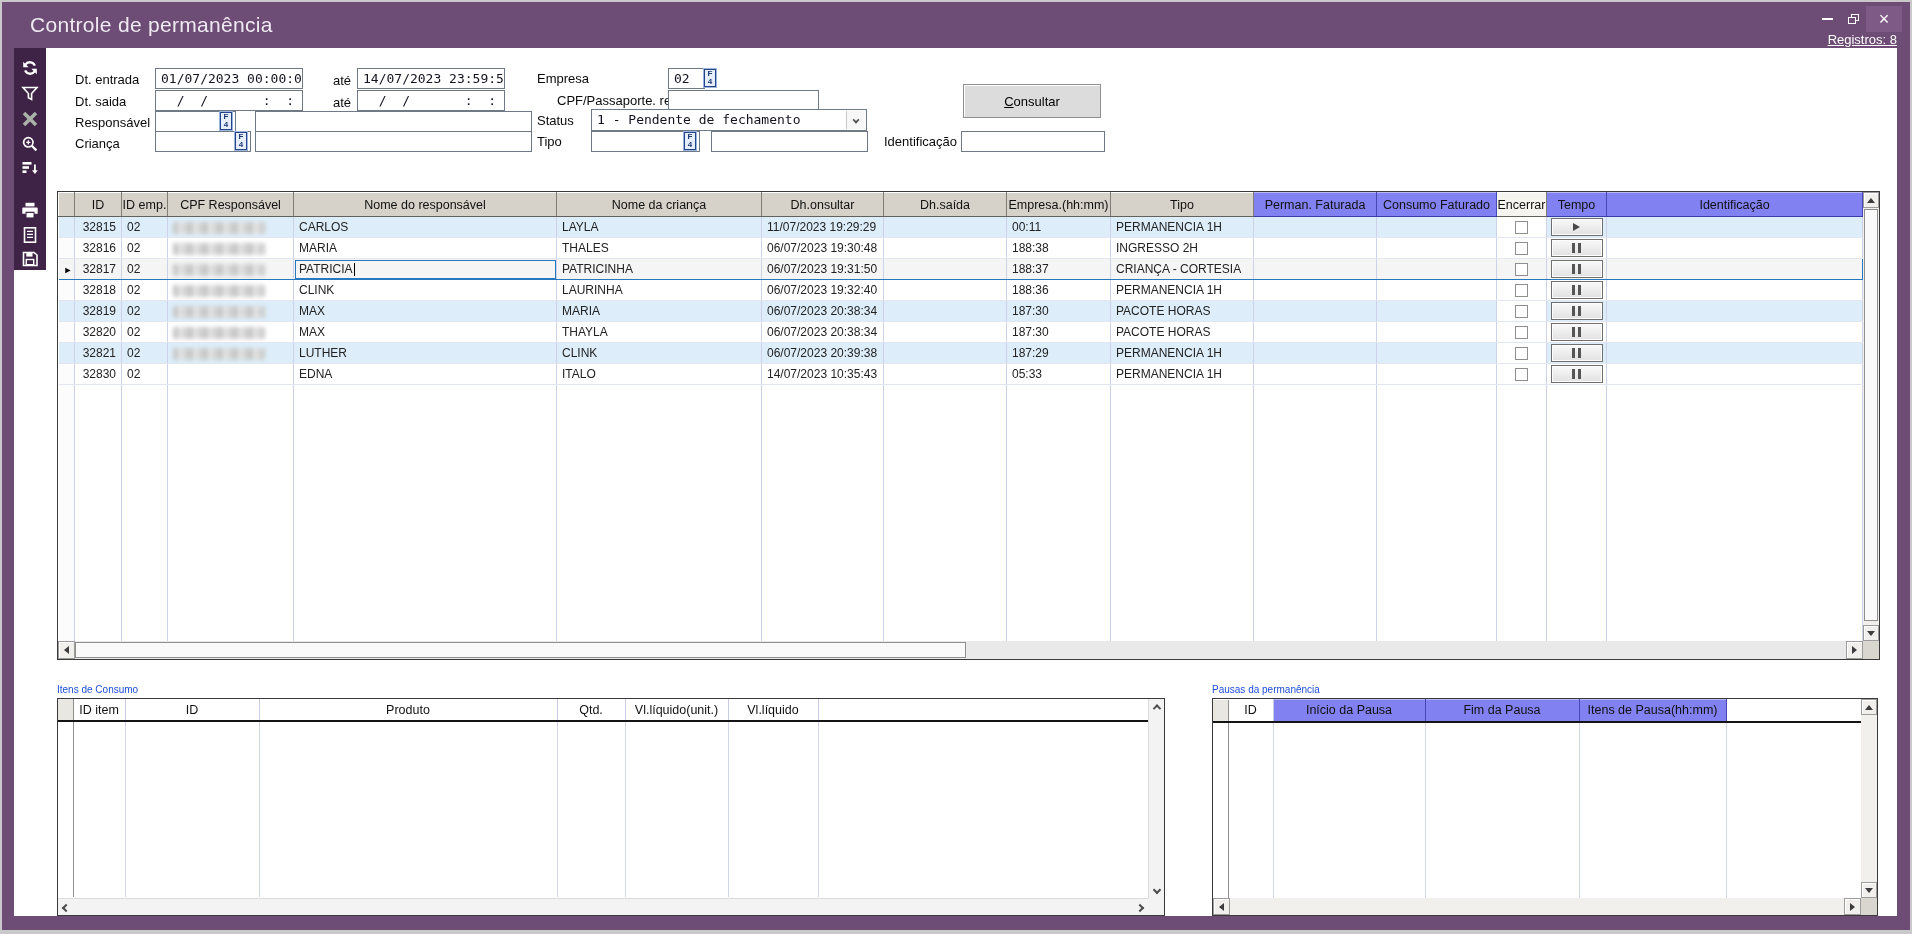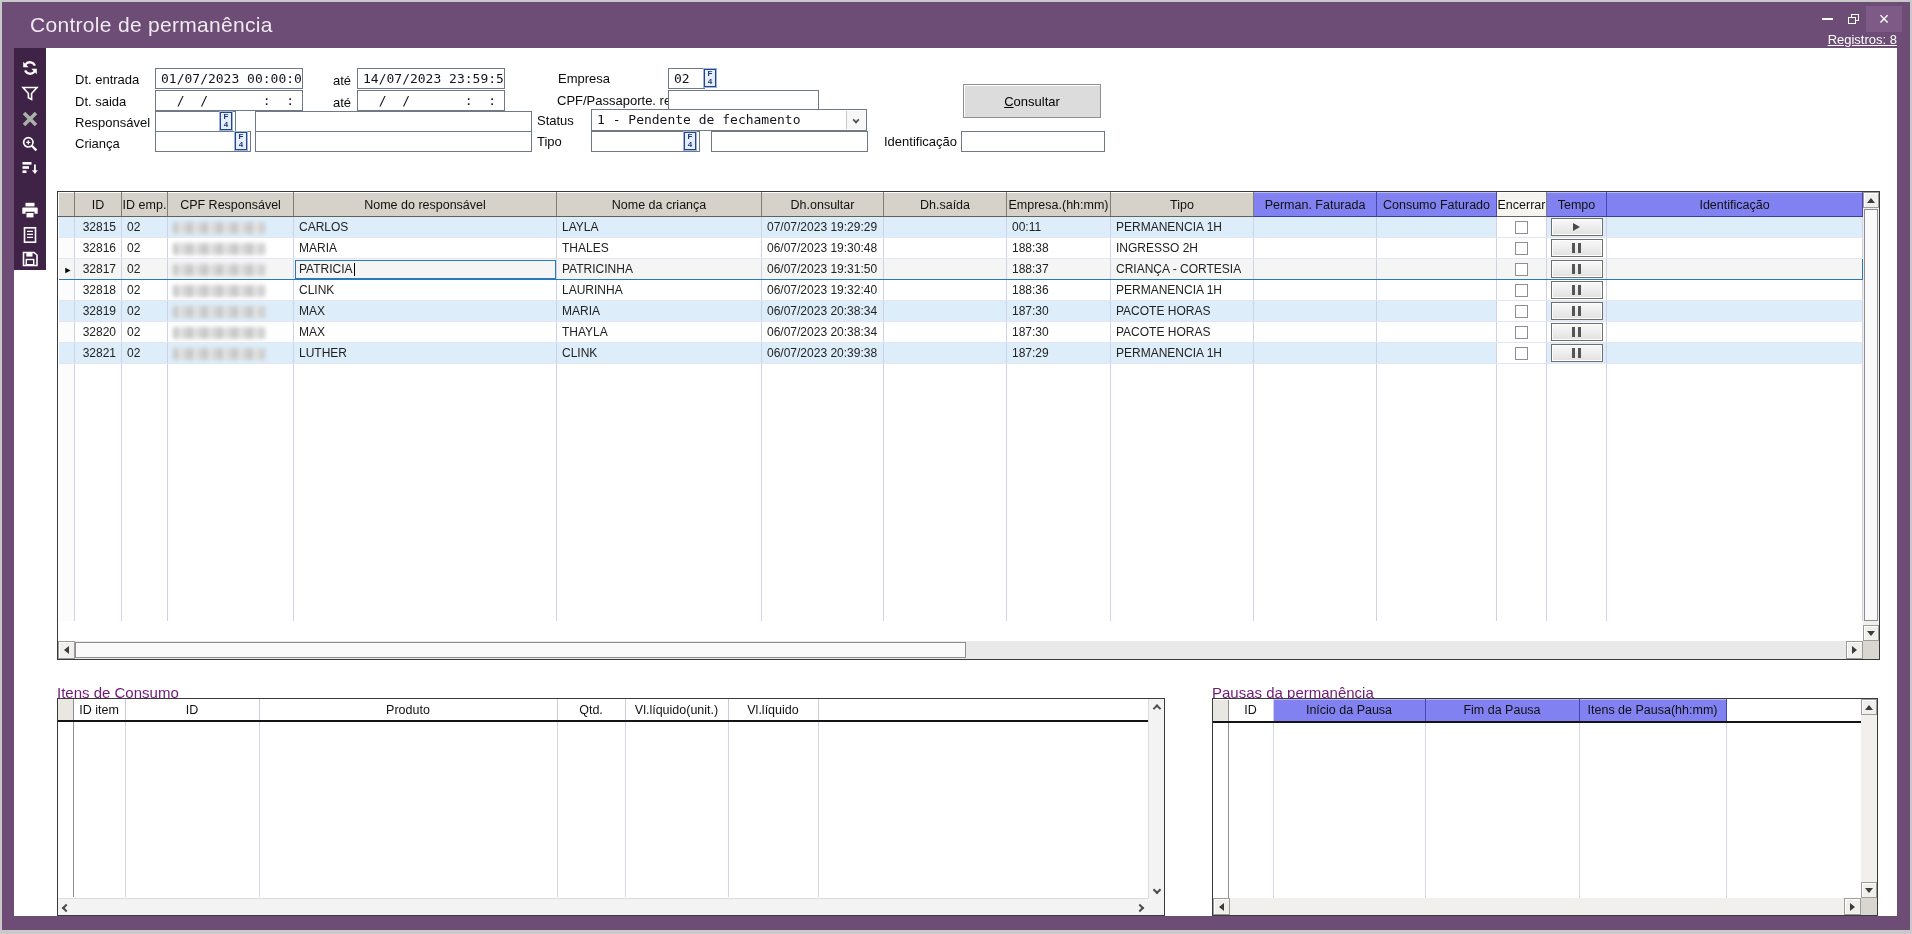--- a/index.html
+++ b/index.html
@@ -62,21 +62,21 @@
   .pbtn{width:52px;height:18px;margin:0 auto;background:linear-gradient(#f9f9f9,#e1e1e1);border:1px solid #6f6f6f;box-shadow:inset 0 0 0 1px #fdfdfd;display:flex;align-items:center;justify-content:center;cursor:pointer}
   .pbtn.play i{width:0;height:0;border-left:7px solid #4a4a4a;border-top:4px solid transparent;border-bottom:4px solid transparent}
   .pbtn.pause i{width:9px;height:10px;border-left:3px solid #555;border-right:3px solid #555}
   
   .vscroll{position:absolute;right:0;top:0;width:16px;background:#eceaе6;background:#ecebe7}
   .hscroll{position:absolute;left:0;bottom:0;height:18px;background:#e9e9e9}
   .sbtn{position:absolute;background:#f0efec;border:1px solid #9c9c9c;box-shadow:inset 1px 1px 0 #fff;display:flex;align-items:center;justify-content:center;cursor:pointer}
   .sthumb{position:absolute;background:#fafafa;border:1px solid #8e8e8e;cursor:pointer}
   .corner{position:absolute;right:0;bottom:0;background:#d9d6cf}
   
-  .ptitle{position:absolute;font-size:15px;color:#701a75}
+  .ptitle{position:absolute;font-size:10px;color:#1d4ed8}
   .panel{position:absolute;border:1px solid #3a3a3a;background:#fff}
   table.sub{border-collapse:collapse;table-layout:fixed}
   table.sub th{height:22px;font-weight:normal;font-size:12.5px;text-align:center;background:#fff;border-right:1px solid #c9cce4;border-bottom:2px solid #141414;overflow:hidden;white-space:nowrap;cursor:pointer}
   table.sub th.ph{background:#8181f1;border-top:1px solid #b7b7f8;border-left:1px solid #4646b4;border-right:1px solid #4646b4}
   table.sub th.selh{background:#e9e7e2;border-right:1px solid #8f8f8f}
   table.sub td{border-right:1px solid #d4d7ea;vertical-align:top}
   .flatbar{position:absolute;background:#f3f3f3}
   .flatbtn{position:absolute;display:flex;align-items:center;justify-content:center;cursor:pointer}
 </style>
 </head>
@@ -145,21 +145,21 @@
         <path d="M3.5 3.5h10.5L17 6v10.5H3.5z" fill="none" stroke="#fff" stroke-width="1.6"></path>
         <rect x="6.3" y="4" width="6.2" height="3.6" fill="#fff"></rect>
         <rect x="6.3" y="10.5" width="7.4" height="5.2" fill="none" stroke="#fff" stroke-width="1.4"></rect>
       </svg></span>
 </div>
 
 <div class="abs lbl" style="left:75px;top:72px">Dt. entrada</div>
 <div class="tb" style="left:155px;top:68px;width:148px;height:21px">01/07/2023 00:00:00</div>
 <div class="abs lbl" style="left:333px;top:73px">até</div>
 <div class="tb" style="left:357px;top:68px;width:148px;height:21px">14/07/2023 23:59:59</div>
-<div class="abs lbl" style="left:558px;top:71px">Empresa</div>
+<div class="abs lbl" style="left:537px;top:71px">Empresa</div>
 <div class="tb" style="left:668px;top:68px;width:37px;height:21px">02</div>
 <div class="f4" style="left:704px;top:69px">
     <span>F</span>
     <span>4</span>
   </div>
 
 <div class="abs lbl" style="left:75px;top:94px">Dt. saida</div>
 <div class="tb" style="left:155px;top:90px;width:148px;height:21px">  /  /       :  :</div>
 <div class="abs lbl" style="left:333px;top:95px">até</div>
 <div class="tb" style="left:357px;top:90px;width:148px;height:21px">  /  /       :  :</div>
@@ -236,21 +236,21 @@
       </tr>
     </thead>
     <tbody>
       <tr class="alt">
         <td class="selcell"></td>
         <td class="num">32815</td>
         <td>02</td>
         <td><span class="blurred"></span></td>
         <td>CARLOS</td>
         <td>LAYLA</td>
-        <td>07/07/2023 19:29:29</td>
+        <td>11/07/2023 19:29:29</td>
         <td></td>
         <td>00:11</td>
         <td>PERMANENCIA 1H</td>
         <td></td>
         <td></td>
         <td style="text-align:center;background:#fff"><span class="cbx"></span></td>
         <td style="padding:0 3px">
             <span class="pbtn play">
               <i></i>
             </span>
@@ -369,20 +369,41 @@
         <td><span class="blurred"></span></td>
         <td>LUTHER</td>
         <td>CLINK</td>
         <td>06/07/2023 20:39:38</td>
         <td></td>
         <td>187:29</td>
         <td>PERMANENCIA 1H</td>
         <td></td>
         <td></td>
         <td style="text-align:center;background:#fff"><span class="cbx"></span></td>
+        <td style="padding:0 3px">
+            <span class="pbtn pause">
+              <i></i>
+            </span>
+          </td>
+        <td></td>
+      </tr>
+      <tr>
+        <td class="selcell"></td>
+        <td class="num">32830</td>
+        <td>02</td>
+        <td></td>
+        <td>EDNA</td>
+        <td>ITALO</td>
+        <td>14/07/2023 10:35:43</td>
+        <td></td>
+        <td>05:33</td>
+        <td>PERMANENCIA 1H</td>
+        <td></td>
+        <td></td>
+        <td style="text-align:center"><span class="cbx"></span></td>
         <td style="padding:0 3px">
             <span class="pbtn pause">
               <i></i>
             </span>
           </td>
         <td></td>
       </tr>
       <tr class="fill">
         <td class="selcell" style="border-bottom:none"></td>
           <td></td>

